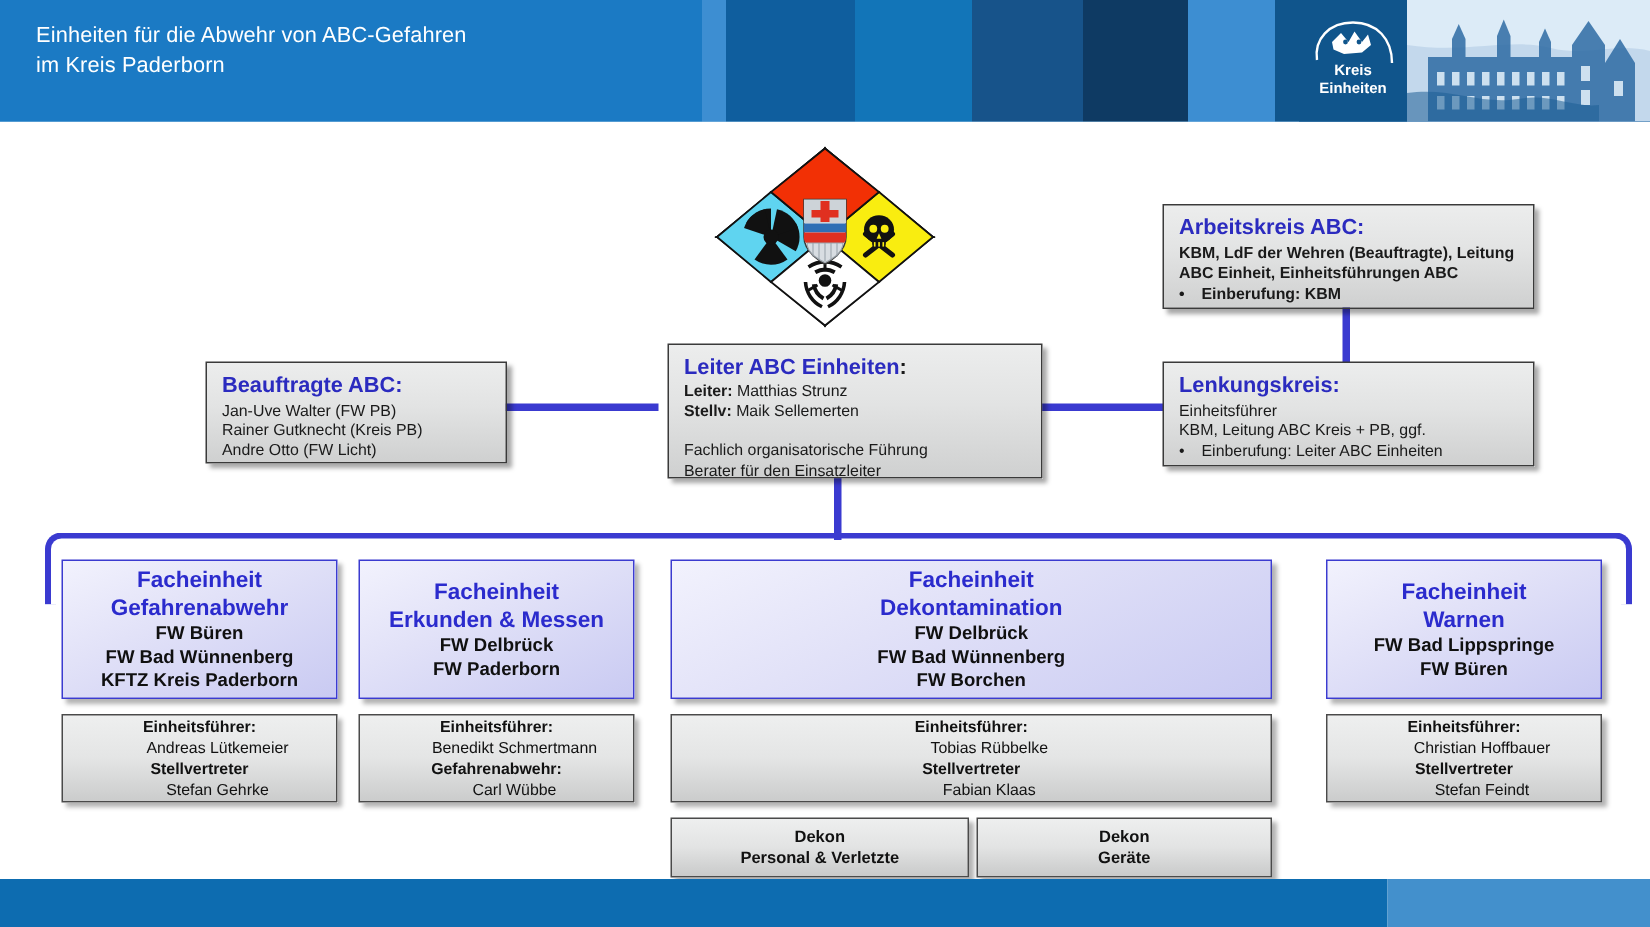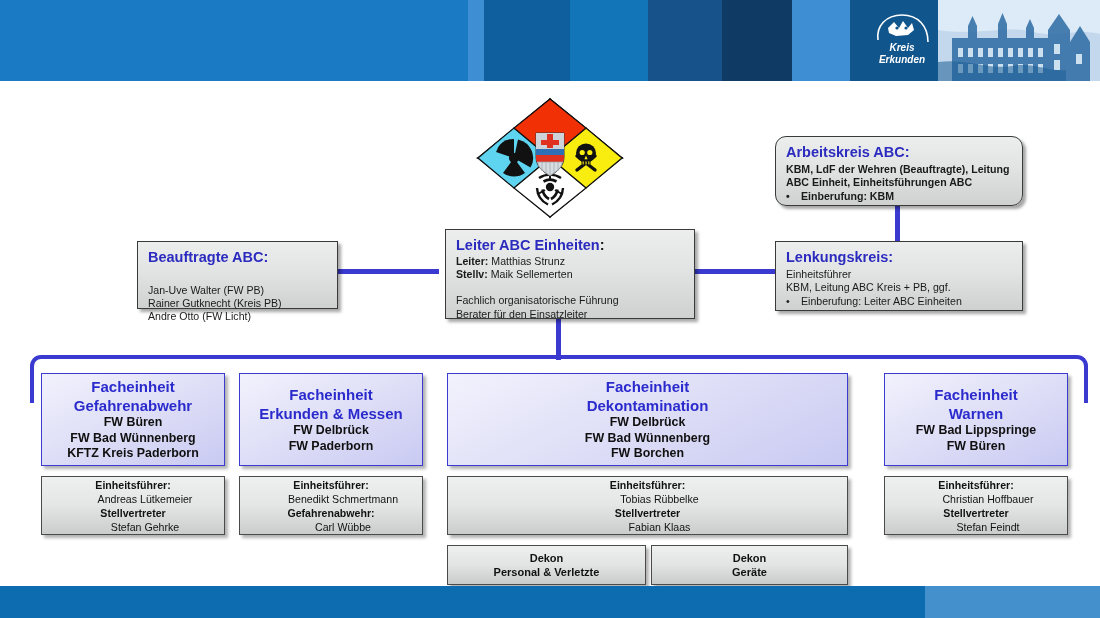--- a/index.html
+++ b/index.html
@@ -13,21 +13,21 @@
 
   
   .header{position:absolute;left:0;top:0;width:1100px;height:81px;background:#1b7ac4;}
   .hdr-bands{position:absolute;left:0;top:0;height:81px;width:1100px;display:flex;}
   .band{height:81px;}
   .hdr-title{
     position:absolute;left:24px;top:14px;width:430px;
     color:#ffffff;font-size:14.5px;line-height:20px;font-weight:400;
     letter-spacing:.1px;
   }
-  .logo-box{position:absolute;top:0;height:81px;width:72px;background:#10558c;font-style:italic;}
+  .logo-box{position:absolute;top:0;height:81px;width:72px;background:#10558c;}
   .logo-inner{position:relative;width:100%;height:100%;color:#fff;text-align:center;}
   .logo-arc{position:absolute;left:6px;top:10px;}
   .logo-txt{position:absolute;left:0;right:0;top:42px;font-size:10px;font-weight:bold;line-height:12px;}
   .castle{position:absolute;top:0;height:81px;width:100px;overflow:hidden;background:linear-gradient(180deg,#cfe0f0 0%,#a8c6e2 45%,#7fa9cf 100%);}
   .castle svg{display:block;}
 
   
   .gbox{
     position:absolute;
     background:linear-gradient(180deg,#eceded 0%,#e2e3e3 45%,#cfd0d0 100%);
@@ -100,32 +100,36 @@
       <div class="band" style="width:468px;background:#1b7ac4;"></div>
       <div class="band" style="width:16px;background:#3d8ed2;"></div>
       <div class="band" style="width:86px;background:#0f5e9e;"></div>
       <div class="band" style="width:78px;background:#1275b8;"></div>
       <div class="band" style="width:74px;background:#17538a;"></div>
       <div class="band" style="width:70px;background:#0e3a63;"></div>
       <div class="band" style="width:58px;background:#3d8ed2;"></div>
       <div class="band" style="width:250px;background:#10558c;"></div>
     </div>
 
+    <div class="hdr-title">
+      <div>Einheiten für die Abwehr von ABC-Gefahren</div>
+      <div>im Kreis Paderborn</div>
+    </div>
 
     <div class="logo-box" style="left:866px;">
       <div class="logo-inner">
         <svg class="logo-arc" width="60" height="38" viewBox="0 0 60 38">
           <path d="M6 30 C4 16 14 5 30 5 C46 5 56 16 56 32" fill="none" stroke="#ffffff" stroke-width="1.6"></path>
           <path d="M16 18 L22 12 L27 18 L31 11 L36 18 L40 13 L42 20 L36 25 L24 26 L17 23 Z" fill="#ffffff"></path>
           <circle cx="25" cy="18" r="1.6" fill="#10558c"></circle>
           <circle cx="34" cy="18" r="1.6" fill="#10558c"></circle>
         </svg>
         <div class="logo-txt">
           <div>Kreis</div>
-          <div>Erkunden</div>
+          <div>Einheiten</div>
         </div>
       </div>
     </div>
 
     <div class="castle" style="left:938px;width:162px;">
       <svg width="162" height="81" viewBox="0 0 162 81">
         <rect width="162" height="81" fill="#c3d8ec"></rect>
         <path d="M0 0 H162 V34 C140 28 118 38 96 32 C70 25 40 36 0 30 Z" fill="#dcebf7"></path>
         <g fill="#2e6ba4" opacity=".85">
           <rect x="14" y="38" width="96" height="43"></rect>
@@ -247,21 +251,21 @@
           <path d="M-8 9 L-8 18"></path>
             <path d="M-4 9 L-4 20"></path>
             <path d="M0 9 L0 21"></path>
           <path d="M4 9 L4 20"></path>
             <path d="M8 9 L8 18"></path>
         </g>
       </g>
     </svg>
   </div>
 
-  <div class="gbox" style="left:775px;top:136px;width:248px;height:70px;border-radius:11px;">
+  <div class="gbox" style="left:775px;top:136px;width:248px;height:70px;">
     <div class="pad">
       <div class="h">Arbeitskreis ABC:</div>
       <div class="l" style="margin-top:2px;font-weight:bold;">
         <div>KBM, LdF der Wehren (Beauftragte), Leitung</div>
         <div>ABC Einheit, Einheitsführungen ABC</div>
         <div class="bullet" style="margin-top:1px;">
           <span class="dot">•</span>
           <span>Einberufung: KBM</span>
         </div>
       </div>
@@ -299,21 +303,21 @@
         <div style="height:13px;"></div>
         <div>Fachlich organisatorische Führung</div>
         <div>Berater für den Einsatzleiter</div>
       </div>
     </div>
   </div>
 
   <div class="gbox" style="left:137px;top:241px;width:201px;height:68px;">
     <div class="pad">
       <div class="h">Beauftragte ABC:</div>
-      <div class="l" style="margin-top:18px;">
+      <div class="l" style="margin-top:2px;">
         <div>Jan-Uve Walter (FW PB)</div>
         <div>Rainer Gutknecht (Kreis PB)</div>
         <div>Andre Otto (FW Licht)</div>
       </div>
     </div>
   </div>
 
   <div class="ubox" style="left:41px;top:373px;width:184px;height:93px;">
     <div class="t">Facheinheit</div>
     <div class="t">Gefahrenabwehr</div>

